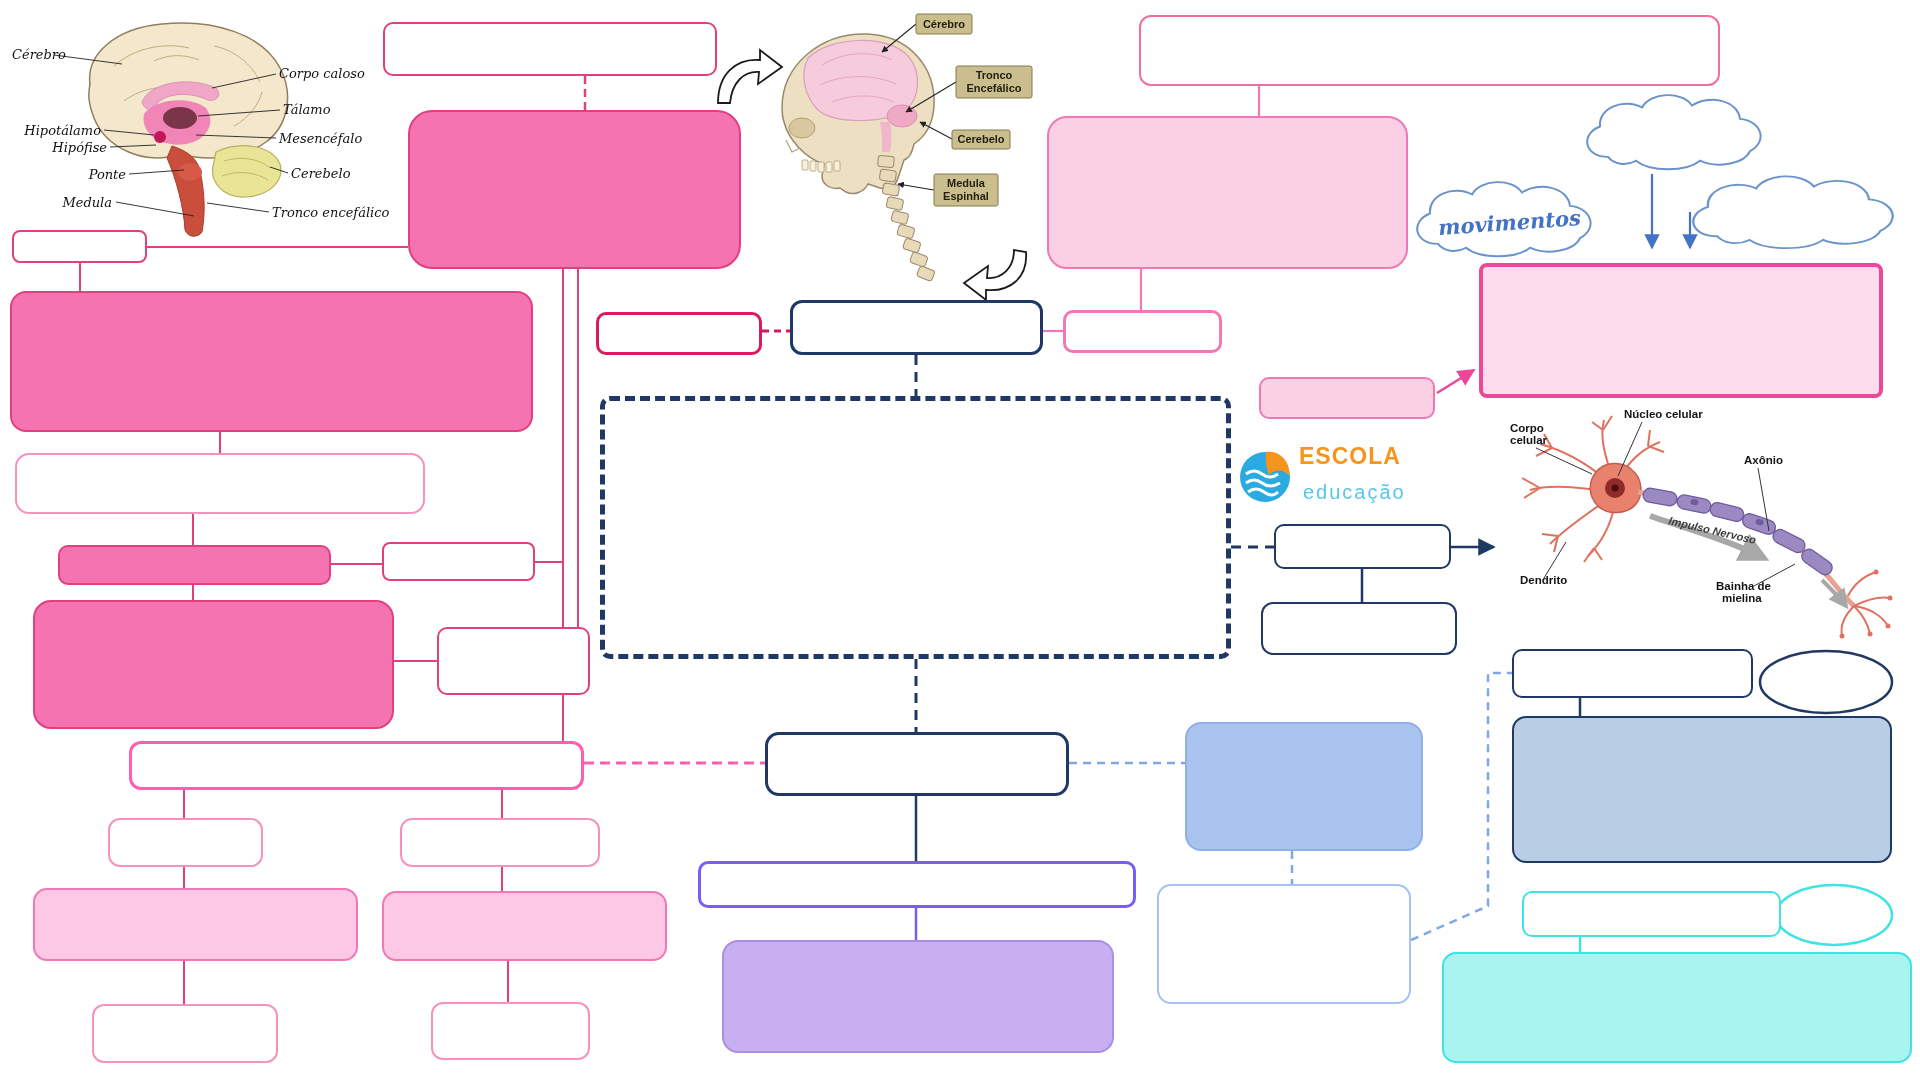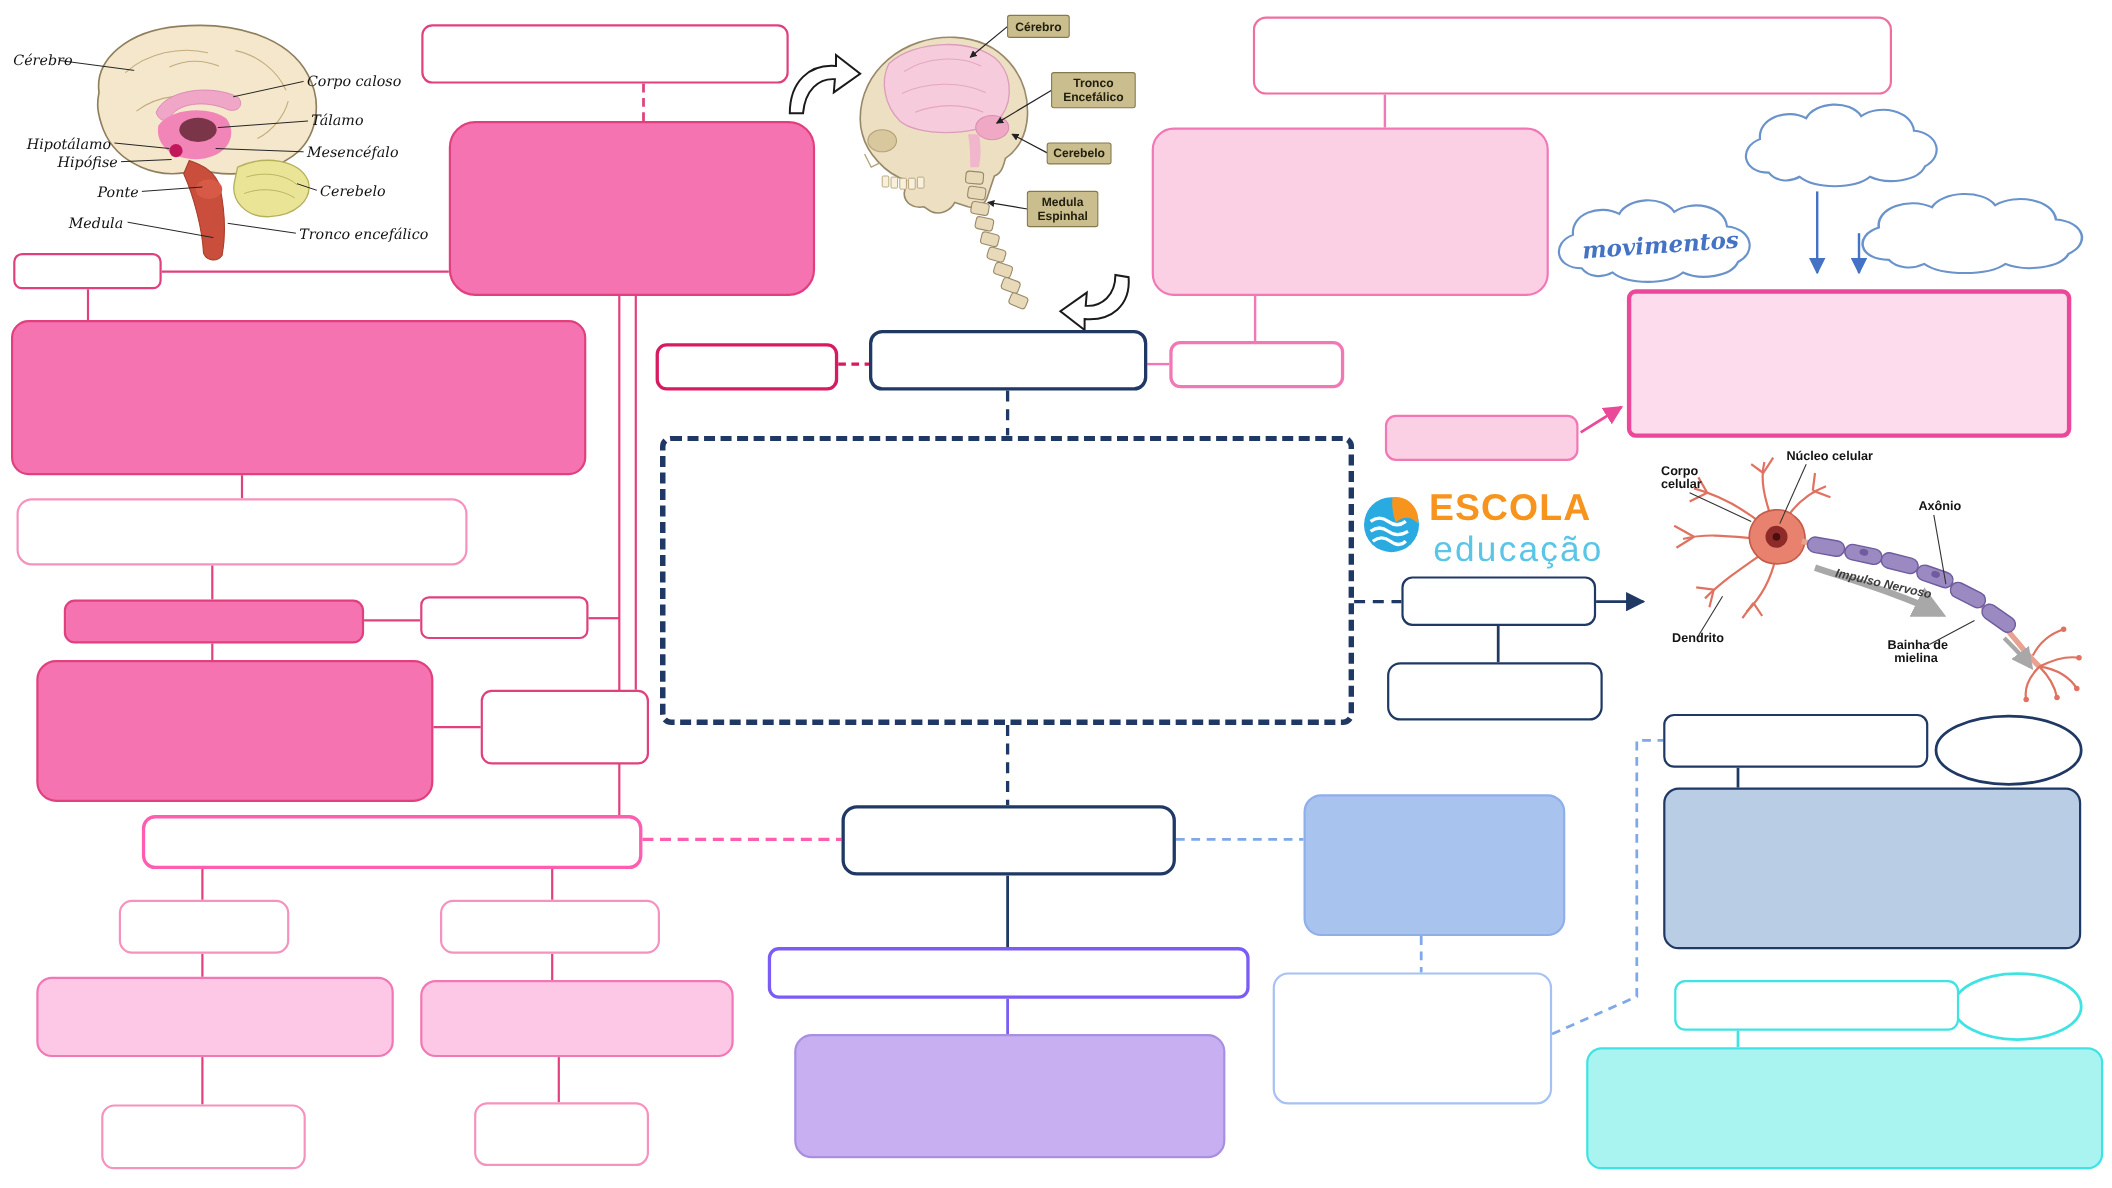--- a/index.html
+++ b/index.html
@@ -9,22 +9,22 @@
   #lines{left:0;top:0;z-index:1;}
   .illus{z-index:3;}
   .box{position:absolute;box-sizing:border-box;z-index:2;background:#fff;}
   text{font-family:"Liberation Sans",sans-serif;}
   .t-serif{font-family:"DejaVu Serif",serif;font-style:italic;font-size:13px;fill:#111;}
   .t-bold{font-weight:bold;font-size:11.5px;fill:#141414;}
   .t-khaki{font-weight:bold;font-size:11px;fill:#23200f;}
   .t-cloud{font-family:"DejaVu Serif",serif;font-style:italic;font-weight:bold;font-size:21px;fill:#4472C4;}
   .t-impulse{font-weight:bold;font-style:italic;font-size:11px;fill:#3d3d3d;}
   #logo{position:absolute;left:1237px;top:441px;width:250px;height:82px;z-index:3;}
-  #logo .word1{position:absolute;left:62px;top:2px;font-size:34px;font-weight:bold;color:#F7941D;letter-spacing:1px;text-align:right;}
-  #logo .word2{position:absolute;left:66px;top:40px;font-size:32px;color:#5BC5E8;letter-spacing:2px;}
+  #logo .word1{position:absolute;left:62px;top:2px;font-size:23px;font-weight:bold;color:#F7941D;letter-spacing:1px;text-align:right;}
+  #logo .word2{position:absolute;left:66px;top:40px;font-size:20px;color:#5BC5E8;letter-spacing:2px;}
 </style>
 </head>
 <body>
 
 <div id="canvas">
 
   <svg id="lines" class="abs" width="1920" height="1080" viewBox="0 0 1920 1080">
     <defs>
       <marker id="arr-navy" viewBox="0 0 10 10" refX="9" refY="5" markerWidth="7" markerHeight="7" orient="auto">
           <path d="M0,0 L10,5 L0,10 Z" fill="#1F3864"></path>

